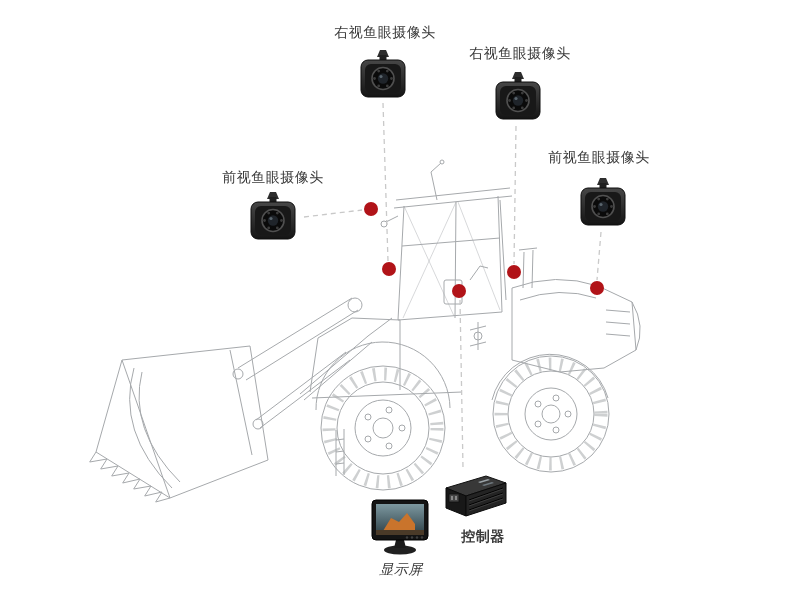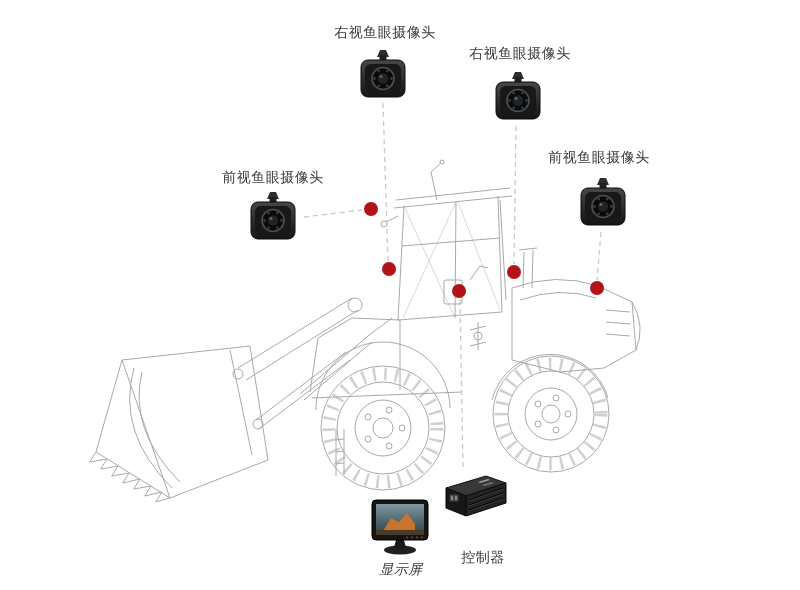--- a/index.html
+++ b/index.html
@@ -185,16 +185,16 @@
     <use href="#cam-symbol" x="243" y="190" width="60" height="54"></use>
     <use href="#cam-symbol" x="573" y="176" width="60" height="54"></use>
     <use href="#ctrl-symbol" x="436" y="470" width="78" height="52"></use>
     <use href="#monitor-symbol" x="369" y="498" width="62" height="58"></use>
   </svg>
 
   <div class="label" style="left:385px; top:24px;">右视鱼眼摄像头</div>
   <div class="label" style="left:520px; top:45px;">右视鱼眼摄像头</div>
   <div class="label" style="left:273px; top:169px;">前视鱼眼摄像头</div>
   <div class="label" style="left:599px; top:149px;">前视鱼眼摄像头</div>
-  <div class="label" style="left:483px; top:549px;">控制器</div>
+  <div class="label" style="left:483px; top:528px;font-weight:bold;">控制器</div>
   <div class="label" style="left:401px; top:561px;font-style:italic;">显示屏</div>
 
 </div>
 
 </body></html>

